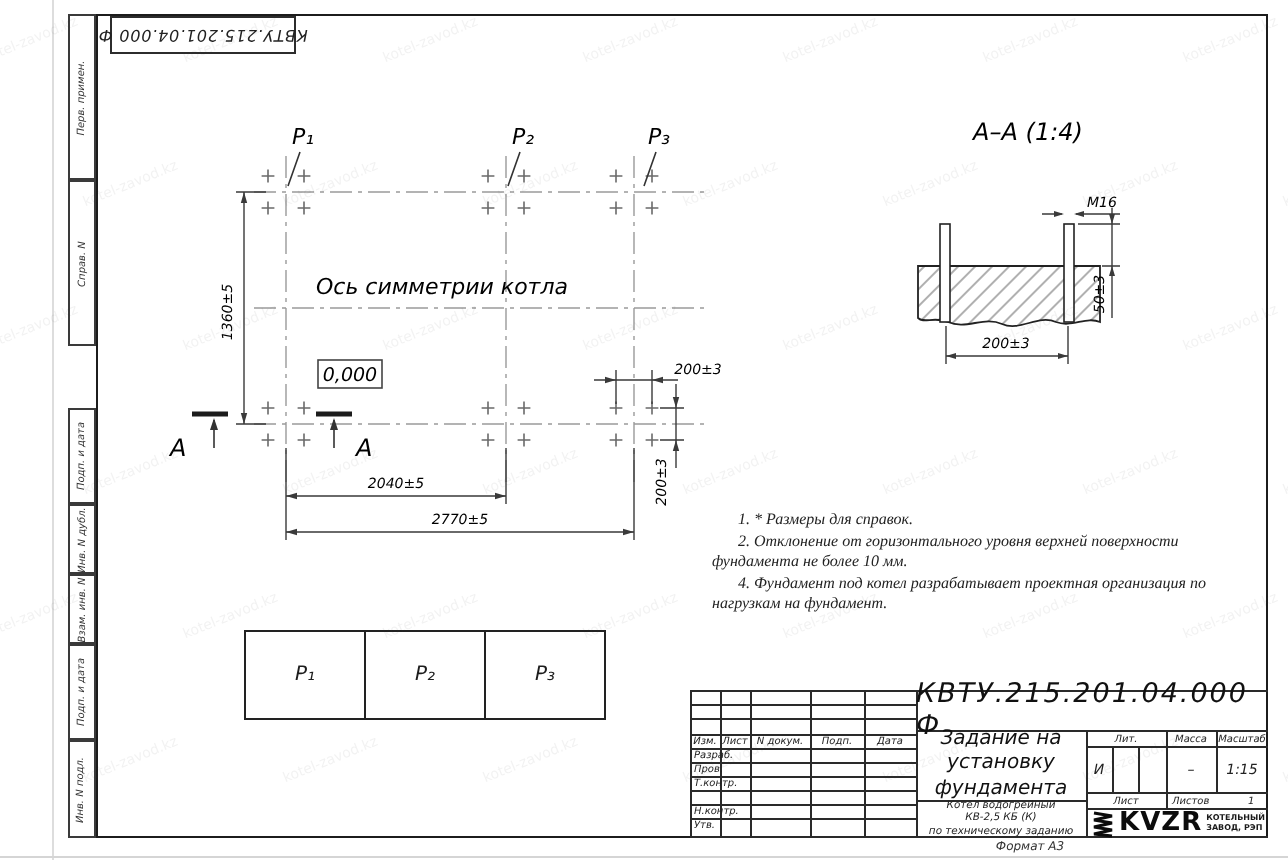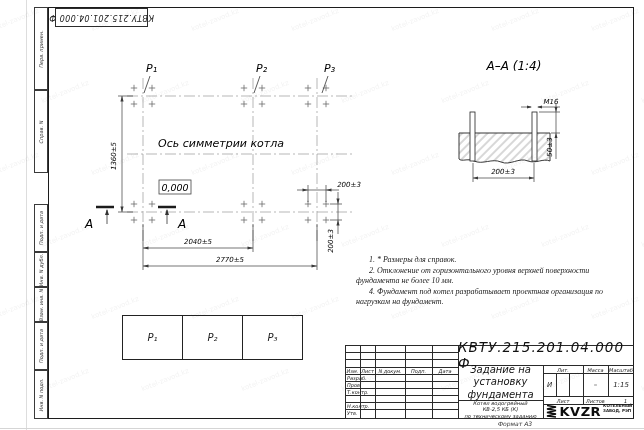--- a/index.html
+++ b/index.html
@@ -29,21 +29,21 @@
   
   .tbline{position:absolute;background:#2a2a2a;}
   .tblabel{position:absolute;font-size:5px;font-style:italic;color:#222;white-space:nowrap;}
   .tbcenter{text-align:center;}
   .docnum{position:absolute;left:458px;top:345px;width:176px;height:20px;display:flex;align-items:center;
           justify-content:center;font-size:13.5px;font-style:italic;letter-spacing:1px;color:#111;}
   .tbtitle{position:absolute;left:458px;top:366px;width:85px;height:33px;display:flex;flex-direction:column;
            align-items:center;justify-content:center;font-size:10px;font-style:italic;line-height:1.25;color:#111;}
   .tbsub{position:absolute;left:458px;top:400px;width:85px;height:19px;display:flex;flex-direction:column;
          align-items:center;justify-content:center;font-size:5.2px;font-style:italic;line-height:1.2;color:#222;}
-  .logo{position:absolute;left:543px;top:404px;width:91px;height:15px;display:flex;align-items:flex-start;
+  .logo{position:absolute;left:543px;top:404px;width:91px;height:15px;display:flex;align-items:center;
         justify-content:center;gap:2px;}
   .logo .kvzr{font-size:13px;font-weight:900;letter-spacing:.5px;color:#0c0c0c;}
   .logo .lsub{display:flex;flex-direction:column;font-size:4px;line-height:1.2;color:#1a1a1a;font-weight:bold;}
   .fmt{position:absolute;left:470px;top:420px;width:90px;text-align:center;font-size:6px;font-style:italic;color:#333;}
   
   .wmlayer{position:absolute;left:0;top:0;width:644px;height:430px;pointer-events:none;z-index:6;}
   .wm{position:absolute;transform:rotate(-22deg);font-size:7px;color:rgba(70,70,70,0.07);white-space:nowrap;}
   svg text{font-family:"DejaVu Sans",sans-serif;}
 </style>
 </head>

